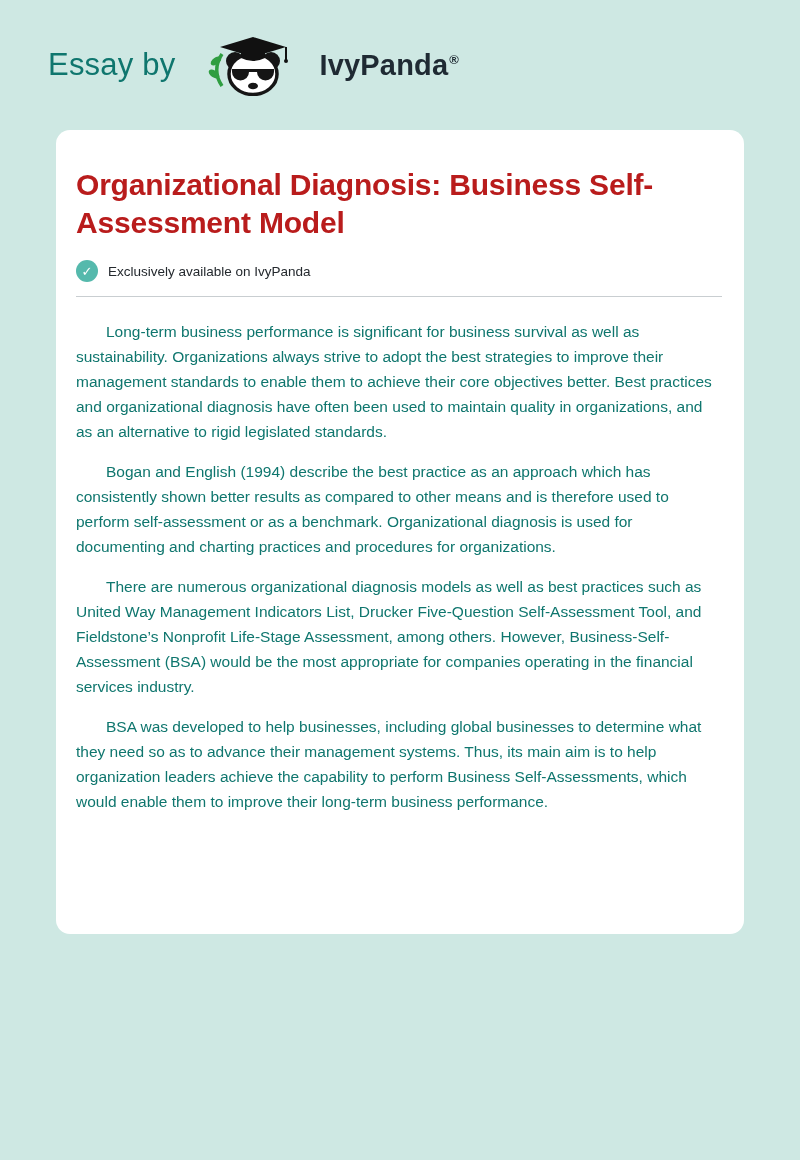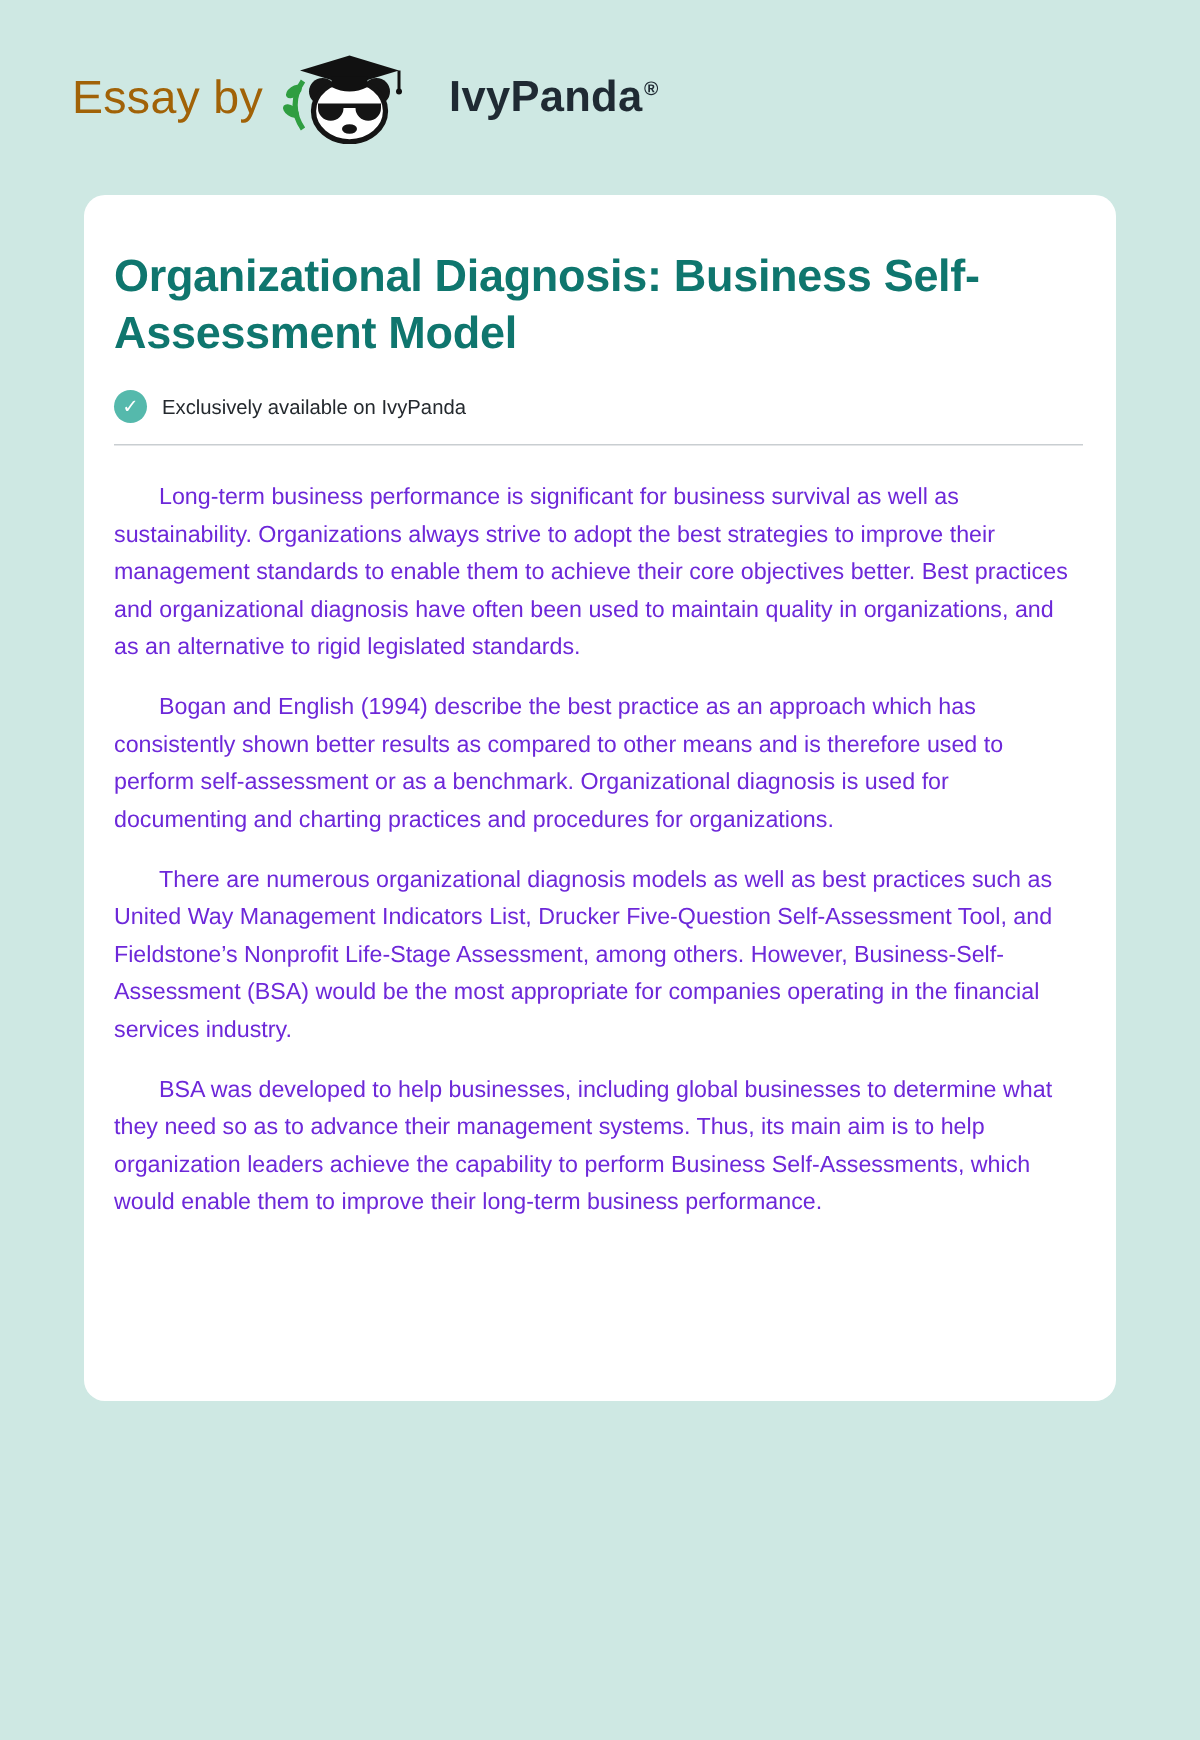--- a/index.html
+++ b/index.html
@@ -19,23 +19,23 @@
   
   .site-header {
     height: 130px;
     display: flex;
     align-items: center;
     padding-left: 48px;
   }
 
   .essay-by {
     font-size: 31px;
-    color: #a16207;
+    color: #0f766e;
     letter-spacing: 0.2px;
-    margin-right: 12px;
+    margin-right: 32px;
   }
 
   .logo {
     display: flex;
     align-items: center;
     cursor: pointer;
     gap: 16px;
   }
 
   .logo-icon {
@@ -65,21 +65,21 @@
     margin: 0 auto 40px auto;
     background: #ffffff;
     border-radius: 14px;
     padding: 36px 22px 120px 20px;
   }
 
   .essay-title {
     font-size: 30px;
     line-height: 1.27;
     font-weight: 700;
-    color: #0f766e;
+    color: #b91c1c;
     letter-spacing: -0.2px;
     margin-bottom: 18px;
   }
 
   .availability-row {
     display: flex;
     align-items: center;
     margin-bottom: 14px;
   }
 
@@ -106,21 +106,21 @@
 
   .divider {
     border: none;
     border-top: 1px solid #c9ced1;
     margin-bottom: 22px;
   }
 
   .essay-body p {
     font-size: 15.5px;
     line-height: 25px;
-    color: #6d28d9;
+    color: #0f766e;
     text-indent: 30px;
     margin-bottom: 15px;
   }
 
   .essay-body p:last-child {
     margin-bottom: 0;
   }
 </style>
 </head>
 <body>

